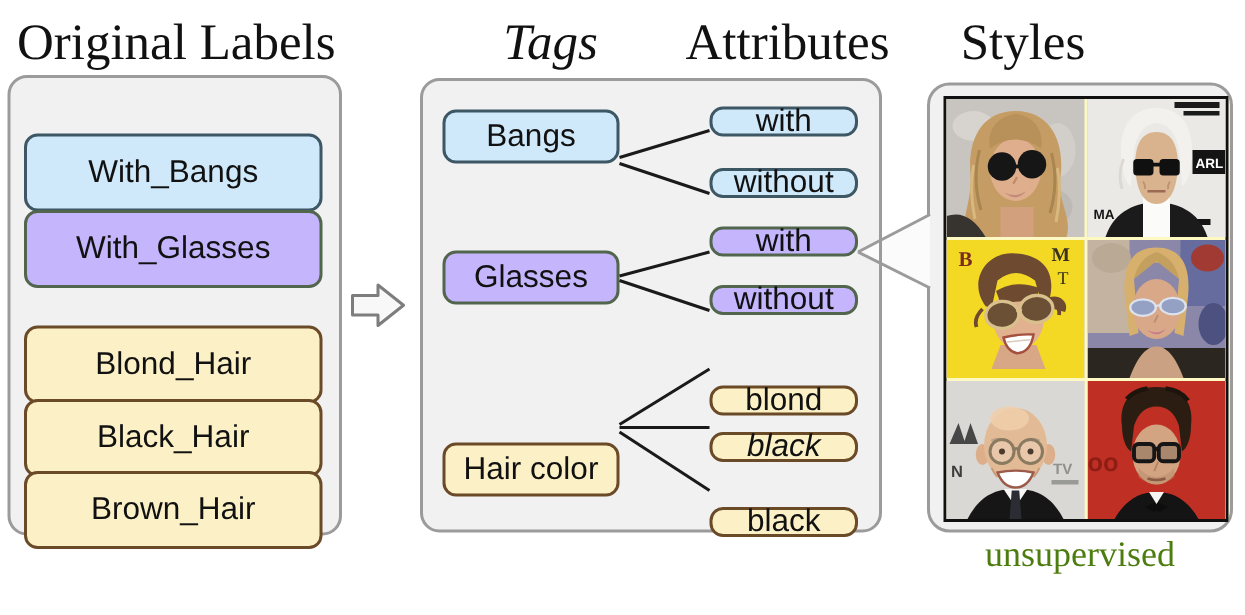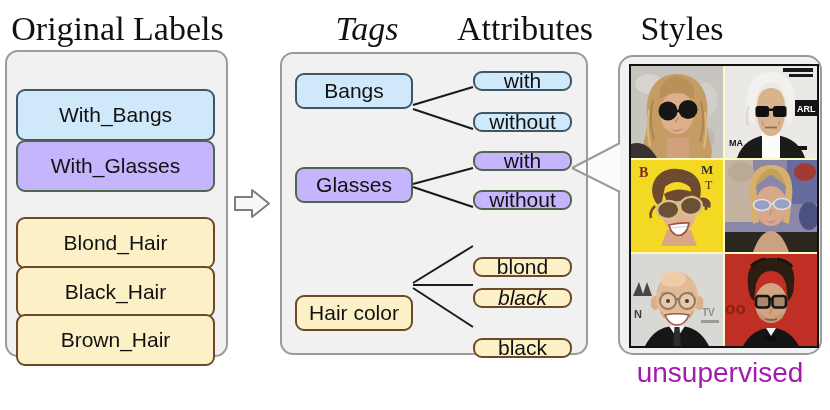--- a/index.html
+++ b/index.html
@@ -38,21 +38,21 @@
 
   #overlay{position:absolute;left:0;top:0;width:830px;height:410px;pointer-events:none;}
 
   #photo-grid{position:absolute;left:629px;top:64px;display:grid;
               grid-template-columns:92px 92px;grid-auto-rows:92px;gap:2px;
               background:#fef9c3;border:2px solid #111;width:max-content;}
   .photo{width:92px;height:92px;overflow:hidden;background:#ccc;}
   .photo svg{display:block;}
 
   #caption{position:absolute;left:618px;top:357px;width:204px;text-align:center;
-           font-family:Liberation Sans, sans-serif;font-size:28px;color:#a21caf;}
+           font-family:Liberation Serif, serif;font-size:24px;color:#4d7c0f;}
 </style>
 </head>
 <body>
 
 <div class="canvas">
 
   <div class="title" id="t-orig">Original Labels</div>
   <div class="title" id="t-tags">Tags</div>
   <div class="title" id="t-attr">Attributes</div>
   <div class="title" id="t-styles">Styles</div>

